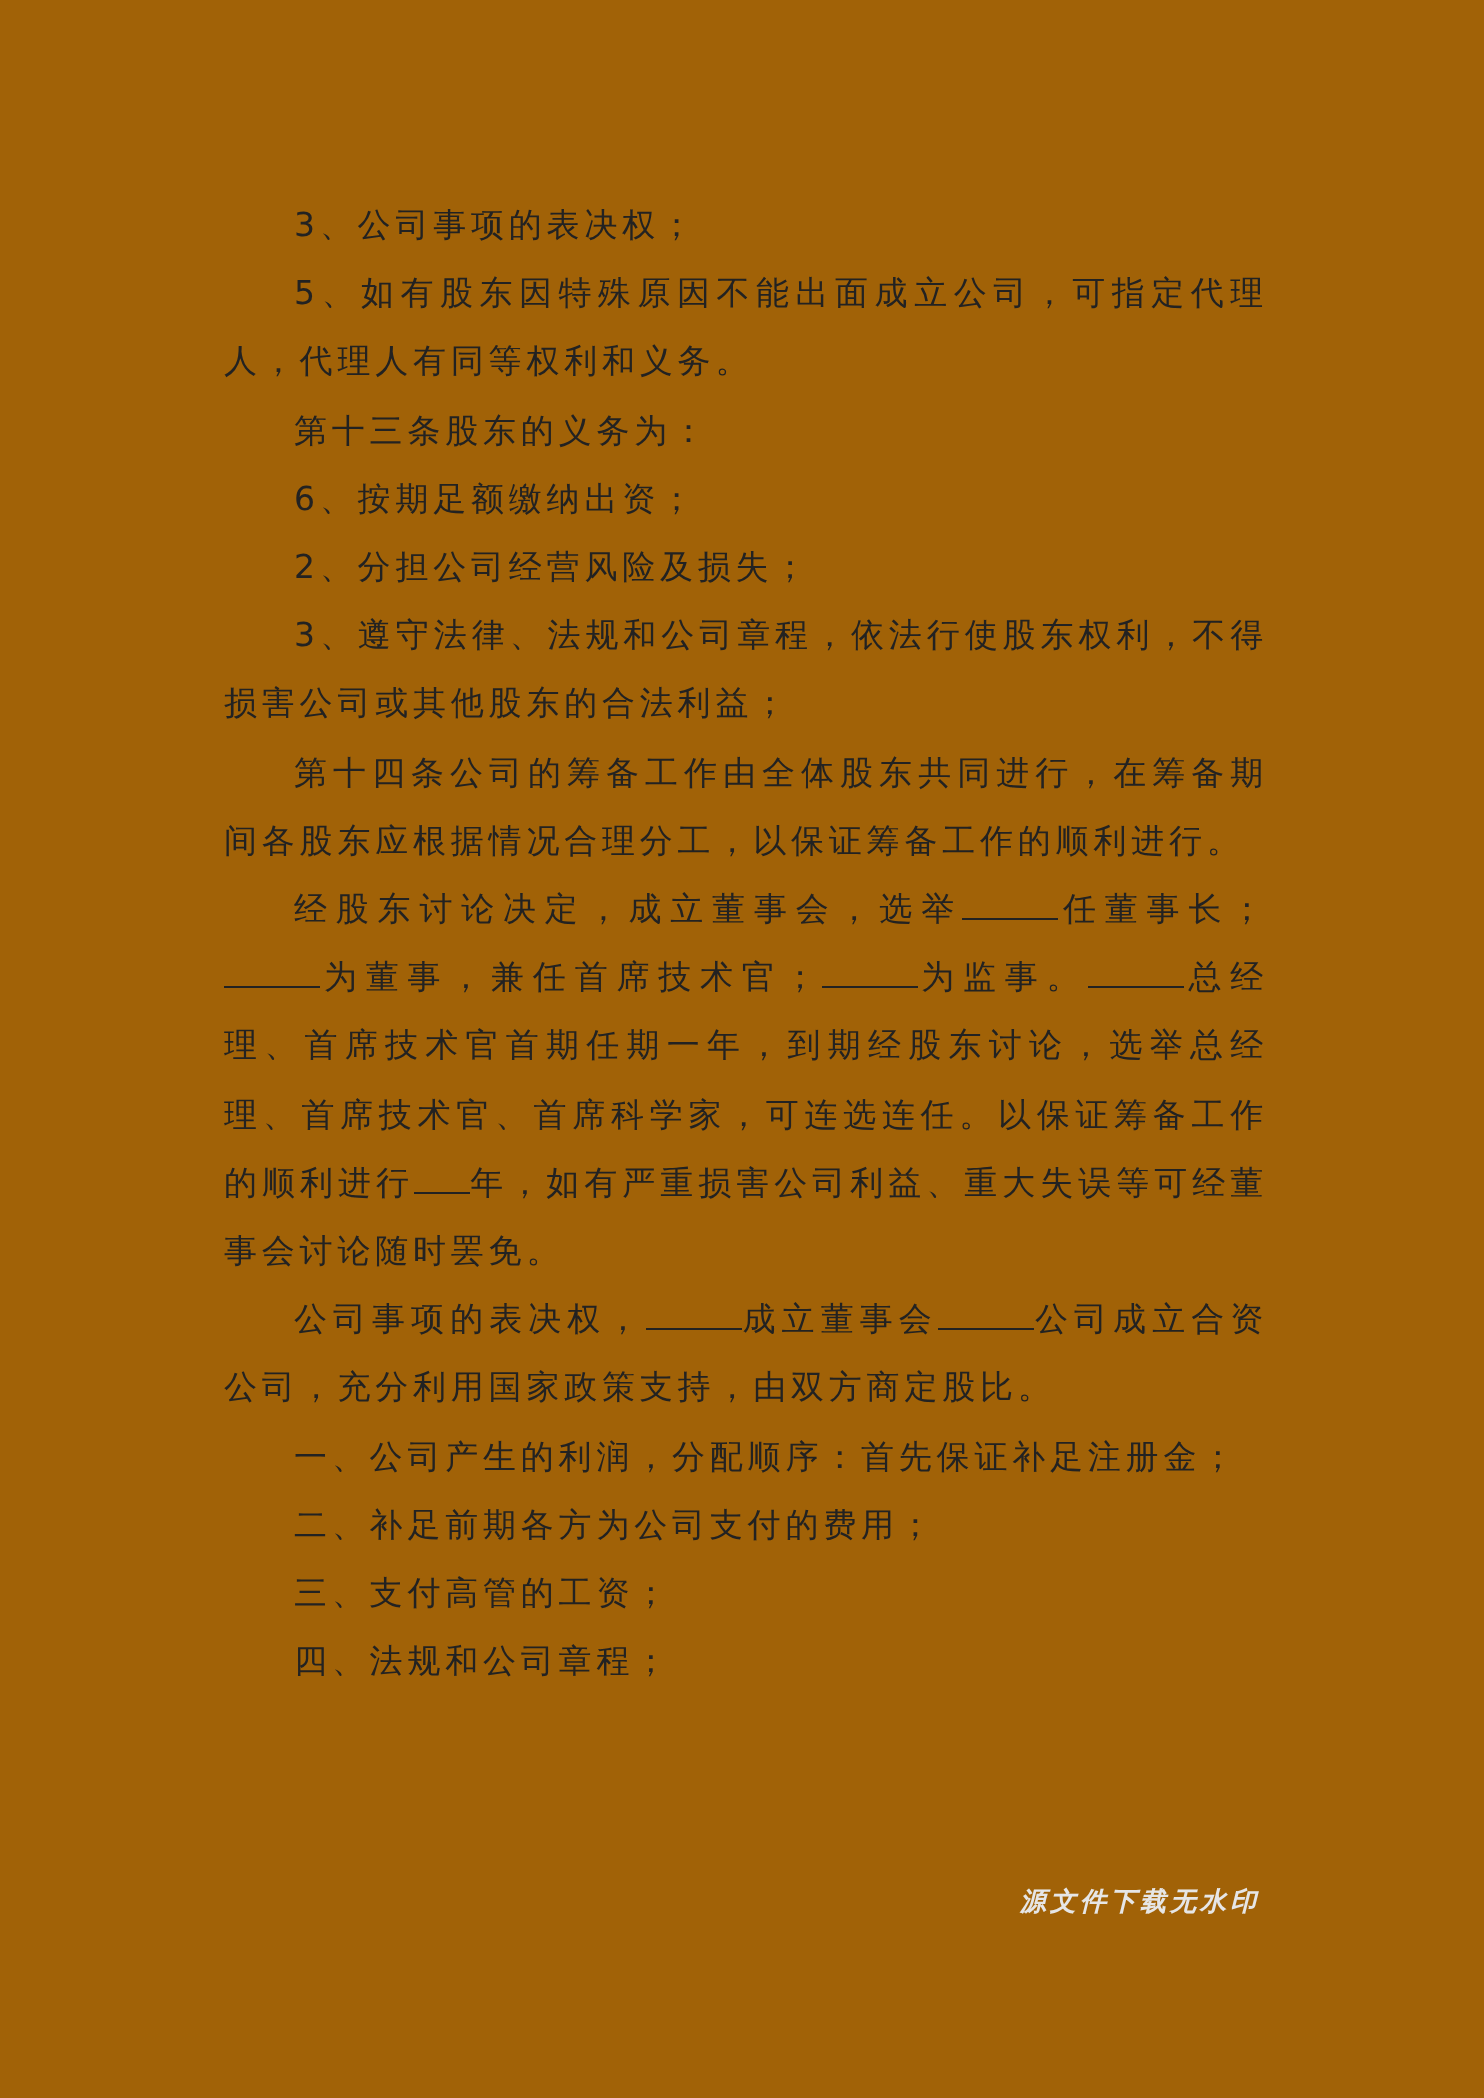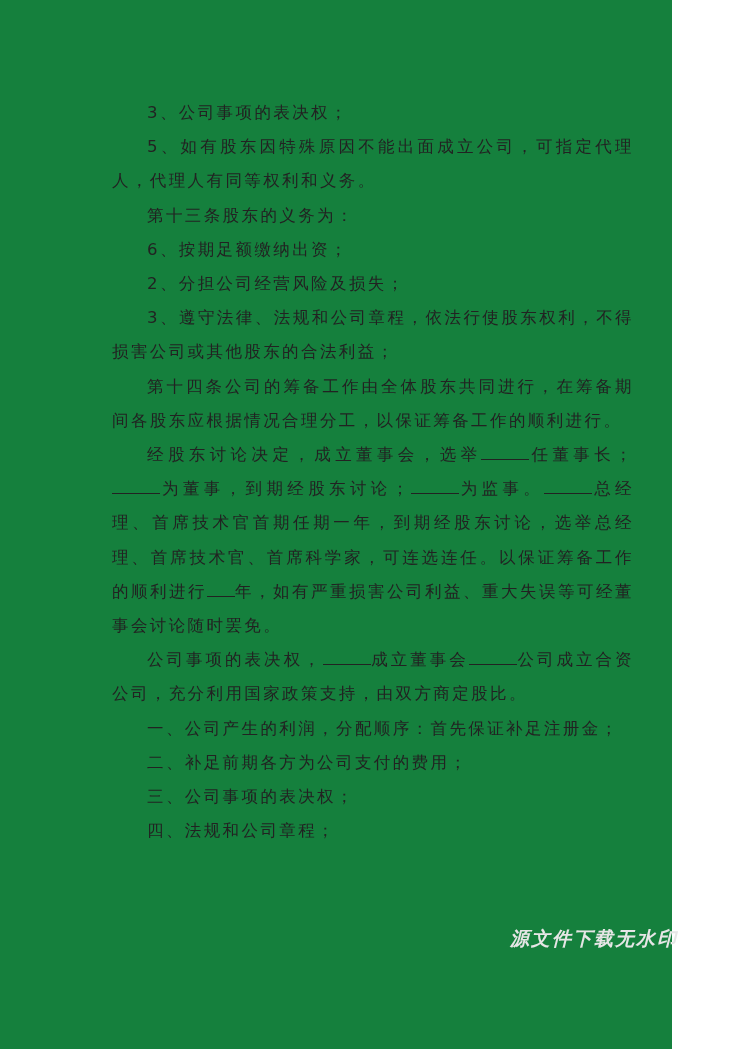--- a/index.html
+++ b/index.html
@@ -1,59 +1,59 @@
 <!DOCTYPE html>
 <html><head>
 <meta charset="utf-8">
 <style>
   html, body { margin: 0; padding: 0; background: #ffffff; }
   body { width: 742px; height: 1049px; position: relative; overflow: hidden; }
   .page {
-    position: absolute; left: 0; top: 0; width: 672px; height: 1049px;
-    background: #15803d;
+    position: absolute; left: 0; top: 0; width: 742px; height: 1049px;
+    background: #a16207;
   }
   .content {
     position: absolute; left: 112px; top: 96px; width: 522px;
     font-family: "DejaVu Sans", "Liberation Sans", sans-serif;
     font-size: 16.5px; color: #222222;
     line-height: 34.2px; letter-spacing: 2.4px;
   }
   .p { margin: 0; text-align: justify; }
   .indent { text-indent: 35px; }
   .blank { display: inline-block; border-bottom: 1px solid #222; height: 14px; vertical-align: baseline; }
   .b6 { width: 48px; }
   .b4 { width: 28px; }
   .watermark {
     position: absolute; left: 510px; top: 918px; width: 200px;
     font-family: "DejaVu Sans", "Liberation Sans", sans-serif;
     color: #e6e6e6; font-style: italic; font-weight: bold;
   }
   .wm-title { font-size: 38px; letter-spacing: 3px; line-height: 44px; }
-  .wm-sub { font-size: 19px; letter-spacing: 2px; line-height: 28px; margin-top: 6px; }
+  .wm-sub { font-size: 13px; letter-spacing: 2px; line-height: 28px; margin-top: 20px; }
 </style>
 </head>
 <body>
 
 <div class="page">
   <div class="content">
     <p class="p indent">3、公司事项的表决权；</p>
     <p class="p indent">5、如有股东因特殊原因不能出面成立公司，可指定代理人，代理人有同等权利和义务。</p>
     <p class="p indent">第十三条股东的义务为：</p>
     <p class="p indent">6、按期足额缴纳出资；</p>
     <p class="p indent">2、分担公司经营风险及损失；</p>
     <p class="p indent">3、遵守法律、法规和公司章程，依法行使股东权利，不得损害公司或其他股东的合法利益；</p>
     <p class="p indent">第十四条公司的筹备工作由全体股东共同进行，在筹备期间各股东应根据情况合理分工，以保证筹备工作的顺利进行。</p>
 
-    <p class="p indent"><span>经股东讨论决定，成立董事会，选举</span><span class="blank b6"></span><span>任董事长；</span><span class="blank b6"></span><span>为董事，到期经股东讨论；</span><span class="blank b6"></span><span>为监事。</span><span class="blank b6"></span><span>总经理、首席技术官首期任期一年，到期经股东讨论，选举总经理、首席技术官、首席科学家，可连选连任。以保证筹备工作的顺利进行</span><span class="blank b4"></span><span>年，如有严重损害公司利益、重大失误等可经董事会讨论随时罢免。</span></p>
+    <p class="p indent"><span>经股东讨论决定，成立董事会，选举</span><span class="blank b6"></span><span>任董事长；</span><span class="blank b6"></span><span>为董事，兼任首席技术官；</span><span class="blank b6"></span><span>为监事。</span><span class="blank b6"></span><span>总经理、首席技术官首期任期一年，到期经股东讨论，选举总经理、首席技术官、首席科学家，可连选连任。以保证筹备工作的顺利进行</span><span class="blank b4"></span><span>年，如有严重损害公司利益、重大失误等可经董事会讨论随时罢免。</span></p>
 
 
     <p class="p indent"><span>公司事项的表决权，</span><span class="blank b6"></span><span>成立董事会</span><span class="blank b6"></span><span>公司成立合资公司，充分利用国家政策支持，由双方商定股比。</span></p>
 
     <p class="p indent">一、公司产生的利润，分配顺序：首先保证补足注册金；</p>
     <p class="p indent">二、补足前期各方为公司支付的费用；</p>
-    <p class="p indent">三、公司事项的表决权；</p>
+    <p class="p indent">三、支付高管的工资；</p>
     <p class="p indent">四、法规和公司章程；</p>
   </div>
 
   <div class="watermark">
     <div class="wm-sub">源文件下载无水印</div>
   </div>
 </div>
 
 </body></html>

